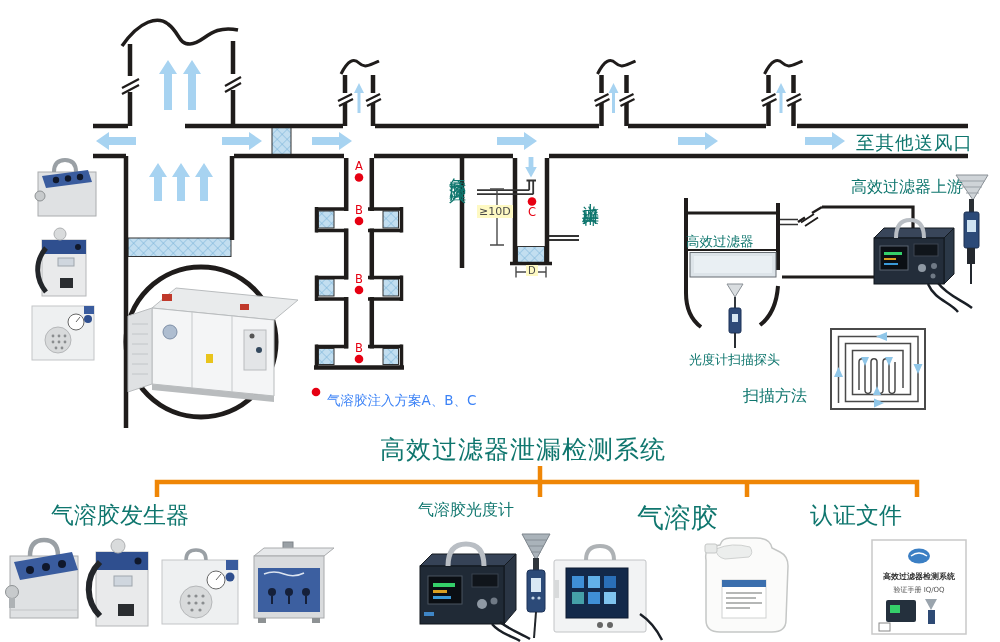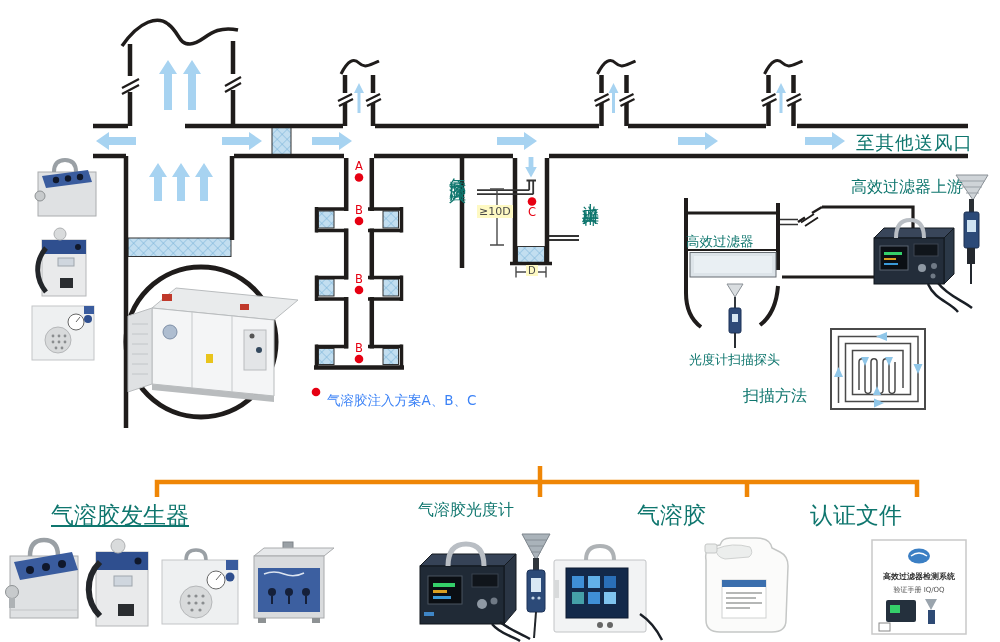--- a/index.html
+++ b/index.html
@@ -381,19 +381,20 @@
 
 <div class="lbl ctr" style="left:686px;top:233px;width:92px;font-size:13.5px;">高效过滤器</div>
 
 
 <div class="lbl" style="left:689px;top:351px;font-size:13px;">光度计扫描探头</div>
 
 <div class="lbl" style="left:743px;top:386px;font-size:16px;">扫描方法</div>
 
 <div class="lbl" style="left:327px;top:384px;font-size:13.5px;color:#3b82f6;margin-top:8px;">气溶胶注入方案A、B、C</div>
 
-
-<div class="lbl ctr" style="left:51px;top:500px;width:220px;font-size:23px;text-decoration:underline;">气溶胶发生器</div>
+<div class="lbl ctr" style="left:380px;top:433px;width:320px;font-size:25px;letter-spacing:1px;">高效过滤器泄漏检测系统</div>
+
+<div class="lbl ctr" style="left:51px;top:500px;width:220px;font-size:23px;">气溶胶发生器</div>
 <div class="lbl ctr" style="left:418px;top:500px;width:220px;font-size:16px;">气溶胶光度计</div>
-<div class="lbl ctr" style="left:637px;top:500px;width:220px;font-size:23px;">气溶胶</div>
+<div class="lbl ctr" style="left:637px;top:500px;width:220px;font-size:27px;">气溶胶</div>
 <div class="lbl ctr" style="left:810px;top:500px;width:220px;font-size:23px;">认证文件</div>
 
 </div>
 
 </body></html>

